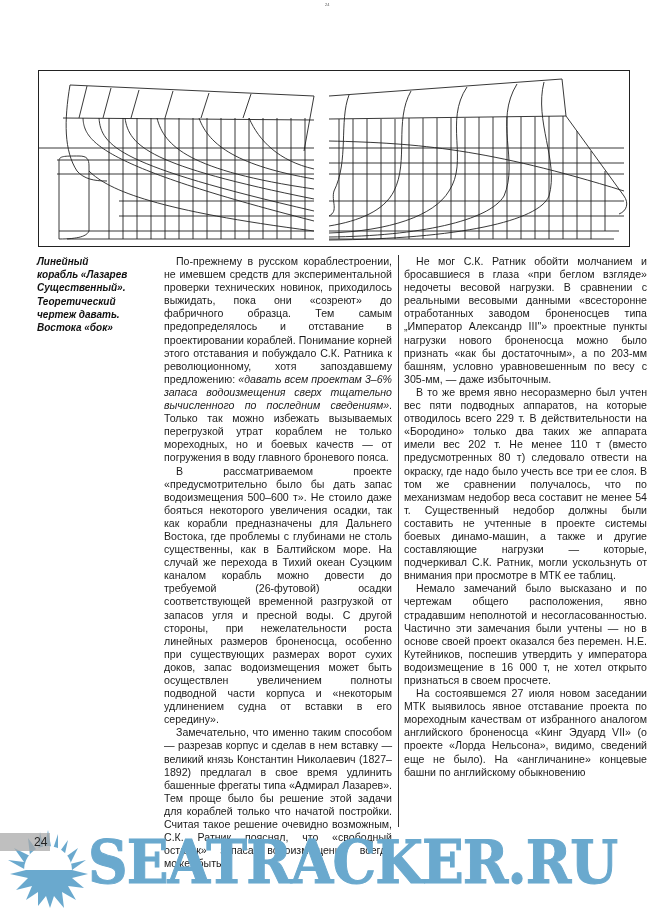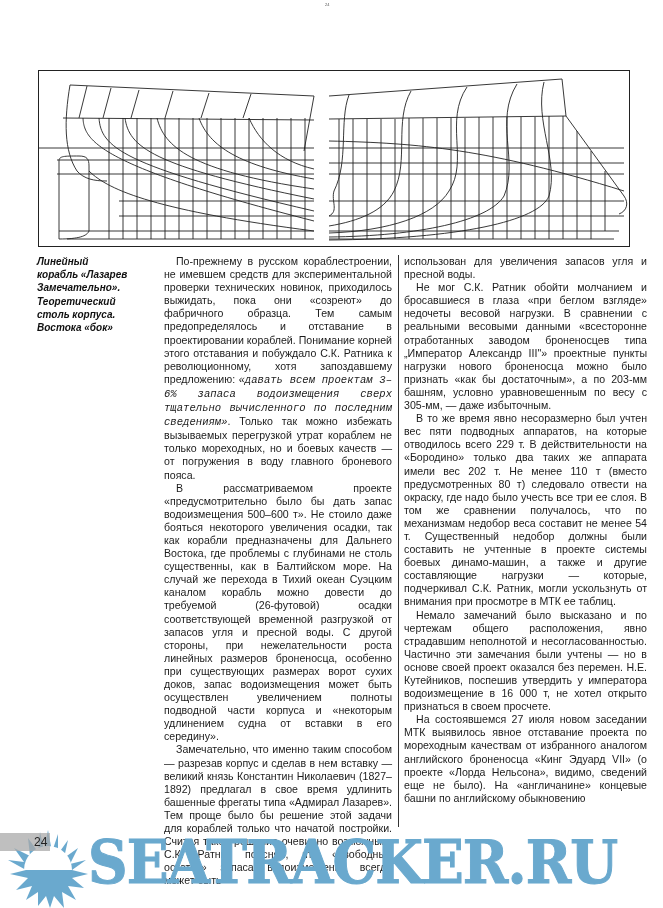--- a/index.html
+++ b/index.html
@@ -11,21 +11,21 @@
   .figure svg { position:absolute; left:0; top:0; }
   .caption { position:absolute; left:37px; top:255px; width:120px; font-size:10px;
              line-height:13.2px; font-weight:bold; font-style:italic; color:#111; }
   .col { position:absolute; top:255px; font-size:10.6px; line-height:13.1px; text-align:justify;
          color:#1b1b1b; letter-spacing:0; }
   .col p { margin:0; text-indent:12px; }
   .col p.noindent { text-indent:0; }
   .col1 { left:164px; width:228px; }
   .col2 { left:404px; width:243px; }
   .rule { position:absolute; left:398px; top:255px; width:1px; height:572px; background:#333; }
-  .em { font-style:italic;font-family:Liberation Mono, monospace; }
+  .em { font-style:italic; }
   .footer { position:absolute; left:0; top:830px; width:663px; height:78px; }
   .pagenum-box { position:absolute; left:0; top:833px; width:50px; height:18px;
                  background:rgba(170,170,170,0.75); }
   .pagenum { position:absolute; left:34px; top:835px; font-size:12px; color:#222; }
   .watermark { position:absolute; left:88px; top:832px; font-family:"DejaVu Serif", serif;
                font-weight:bold; font-size:59px; letter-spacing:-1px; line-height:62px;
                color:#6aa9ce; transform:scaleX(0.93); transform-origin:left top;
                -webkit-text-stroke:1px #6aa9ce; white-space:nowrap; }
 </style>
 </head>
@@ -120,36 +120,35 @@
       <path d="M478 13 C455 50 480 90 465 125 C450 150 380 165 290 166"></path>
       <path d="M505 11 C495 50 520 90 510 125 C500 150 420 168 290 169"></path>
       <path d="M290 70 C380 72 450 78 585 120"></path>
     </g>
   </svg>
 </div>
 
 <div class="caption">
   <div>Линейный</div>
   <div>корабль «Лазарев</div>
-  <div>Замечательно».</div>
+  <div>Существенный».</div>
   <div>Теоретический</div>
-  <div>столь корпуса.</div>
+  <div>чертеж давать.</div>
   <div>Востока «бок»</div>
 </div>
 
 <div class="col col1">
   <p><span>По-прежнему в русском кораблестроении, не имевшем средств для экспериментальной проверки технических новинок, приходилось выжидать, пока они «созреют» до фабричного образца. Тем самым предопределялось и отставание в проектировании кораблей. Понимание корней этого отставания и побуждало С.К. Ратника к революционному, хотя запоздавшему предложению: </span><span class="em">«давать всем проектам 3–6% запаса водоизмещения сверх тщательно вычисленного по последним сведениям»</span><span>. Только так можно избежать вызываемых перегрузкой утрат кораблем не только мореходных, но и боевых качеств — от погружения в воду главного броневого пояса.</span></p>
   <p>В рассматриваемом проекте «предусмотрительно было бы дать запас водоизмещения 500–600 т». Не стоило даже бояться некоторого увеличения осадки, так как корабли предназначены для Дальнего Востока, где проблемы с глубинами не столь существенны, как в Балтийском море. На случай же перехода в Тихий океан Суэцким каналом корабль можно довести до требуемой (26-футовой) осадки соответствующей временной разгрузкой от запасов угля и пресной воды. С другой стороны, при нежелательности роста линейных размеров броненосца, особенно при существующих размерах ворот сухих доков, запас водоизмещения может быть осуществлен увеличением полноты подводной части корпуса и «некоторым удлинением судна от вставки в его середину».</p>
   <p>Замечательно, что именно таким способом — разрезав корпус и сделав в нем вставку — великий князь Константин Николаевич (1827–1892) предлагал в свое время удлинить башенные фрегаты типа «Адмирал Лазарев». Тем проще было бы решение этой задачи для кораблей только что начатой постройки. Считая такое решение очевидно возможным, С.К. Ратник пояснял, что «свободный остаток» запаса водоизмещения всегда может быть</p>
 </div>
 
 <div class="rule"></div>
 
 <div class="col col2">
-  <p class="noindent">использован для увеличения запасов угля и пресной воды.</p>
   <p>Не мог С.К. Ратник обойти молчанием и бросавшиеся в глаза «при беглом взгляде» недочеты весовой нагрузки. В сравнении с реальными весовыми данными «всесторонне отработанных заводом броненосцев типа „Император Александр III"» проектные пункты нагрузки нового броненосца можно было признать «как бы достаточным», а по 203-мм башням, условно уравновешенным по весу с 305-мм, — даже избыточным.</p>
   <p>В то же время явно несоразмерно был учтен вес пяти подводных аппаратов, на которые отводилось всего 229 т. В действительности на «Бородино» только два таких же аппарата имели вес 202 т. Не менее 110 т (вместо предусмотренных 80 т) следовало отвести на окраску, где надо было учесть все три ее слоя. В том же сравнении получалось, что по механизмам недобор веса составит не менее 54 т. Существенный недобор должны были составить не учтенные в проекте системы боевых динамо-машин, а также и другие составляющие нагрузки — которые, подчеркивал С.К. Ратник, могли ускользнуть от внимания при просмотре в МТК ее таблиц.</p>
   <p>Немало замечаний было высказано и по чертежам общего расположения, явно страдавшим неполнотой и несогласованностью. Частично эти замечания были учтены — но в основе своей проект оказался без перемен. Н.Е. Кутейников, поспешив утвердить у императора водоизмещение в 16 000 т, не хотел открыто признаться в своем просчете.</p>
   <p>На состоявшемся 27 июля новом заседании МТК выявилось явное отставание проекта по мореходным качествам от избранного аналогом английского броненосца «Кинг Эдуард VII» (о проекте «Лорда Нельсона», видимо, сведений еще не было). На «англичанине» концевые башни по английскому обыкновению</p>
 </div>
 
 <div class="footer">
   <svg width="90" height="78" viewBox="0 0 90 78" style="position:absolute;left:0;top:0;">
     <g fill="#6aa9ce">
       <polygon points="48,0 52,22 58,4 58,24 68,10 64,28 78,18 70,34 86,30 72,40 88,44 72,48 84,58 68,56 76,70 62,62 64,78 54,66 50,78 46,66 38,76 38,62 26,70 32,56 16,60 28,48 10,44 26,40 8,30 24,32 14,18 30,26 28,8 38,22 40,2 44,20"></polygon>

